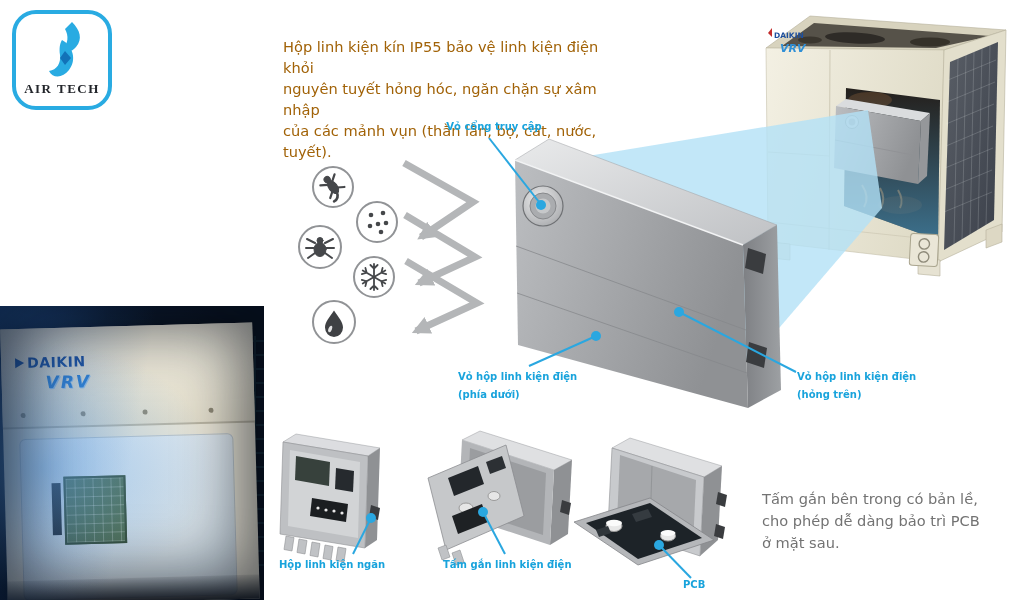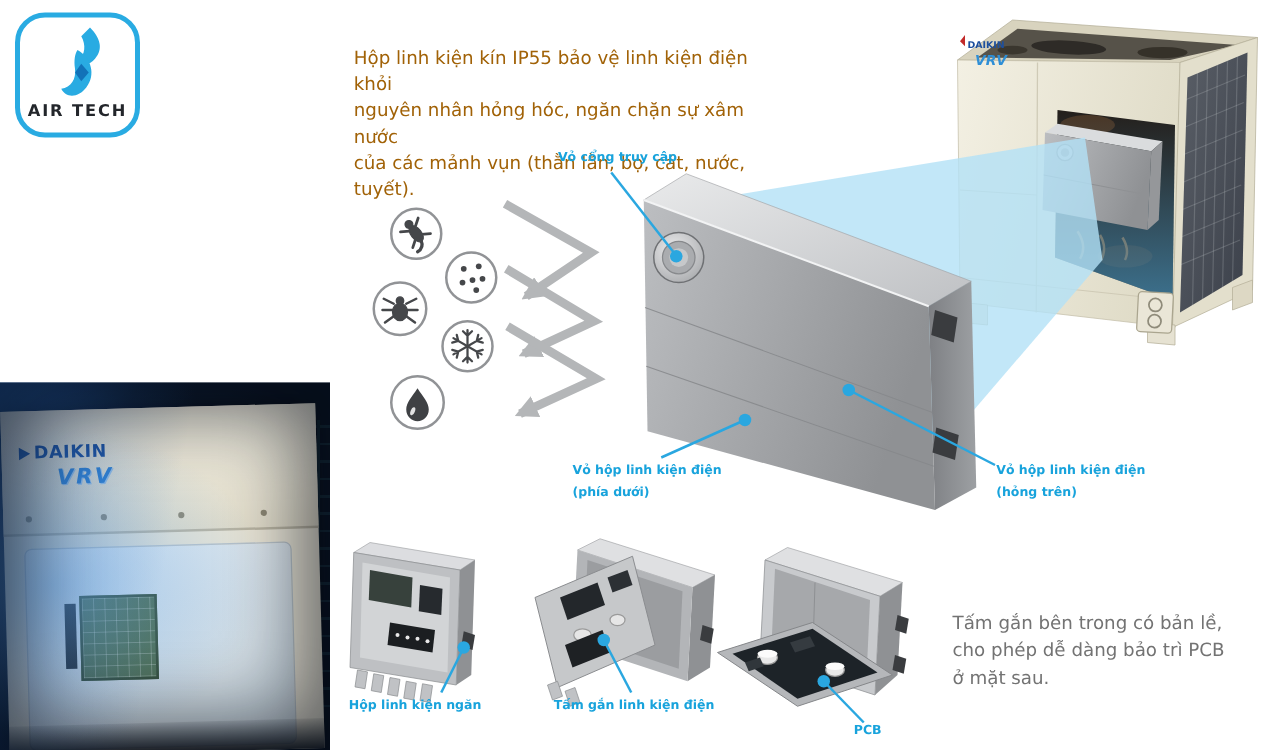--- a/index.html
+++ b/index.html
@@ -6,21 +6,21 @@
   .stage{position:relative;width:1024px;height:600px;overflow:hidden;background:#fff;
          font-family:"DejaVu Sans","Liberation Sans",sans-serif;}
   .abs{position:absolute;}
   svg text{font-family:"DejaVu Sans","Liberation Sans",sans-serif;}
 
   
   .logo-card{left:12px;top:10px;width:100px;height:100px;border:4px solid #29abe2;
              border-radius:24px;background:#fff;box-sizing:border-box;}
   .logo-flame{position:absolute;left:22px;top:4px;}
   .logo-text{position:absolute;left:0;right:0;bottom:9px;text-align:center;
-             font-size:13px;font-weight:bold;color:#23262b;letter-spacing:1.5px;}
+             font-size:13px;font-weight:bold;color:#23262b;letter-spacing:1.5px;font-family:Liberation Serif, serif;}
 
   
   .intro{left:283px;top:36px;width:340px;color:#a16207;font-size:14.6px;line-height:21px;}
   .note{left:762px;top:488px;width:250px;color:#737373;font-size:14.6px;line-height:22px;}
 
   
   .callout{color:#18a3dc;font-weight:bold;font-size:10px;line-height:18px;}
   .lbl-port{left:414px;top:118px;width:160px;text-align:center;}
   .lbl-lower{left:458px;top:368px;width:180px;}
   .lbl-upper{left:797px;top:368px;width:180px;}
@@ -318,21 +318,21 @@
     <svg class="logo-flame" width="56" height="66" viewBox="0 0 56 66">
       <path d="M34,4 C42,12 45,21 38,29 C34,34 28,35 25,30 C30,26 31,18 27,11 Z" fill="#29abe2"></path>
       <path d="M24,22 C35,28 39,42 31,52 C25,60 15,61 11,53 C19,52 23,45 22,37 C21,30 22,25 24,22 Z" fill="#29abe2"></path>
       <path d="M27,33 L33,40 L27,47 L22,40 Z" fill="#1272b8"></path>
     </svg>
     <div class="logo-text">AIR TECH</div>
   </div>
 
   <div class="abs intro">
     <div>Hộp linh kiện kín IP55 bảo vệ linh kiện điện khỏi</div>
-    <div>nguyên nhân hỏng hóc, ngăn chặn sự xâm nước</div>
+    <div>nguyên tuyết hỏng hóc, ngăn chặn sự xâm nhập</div>
     <div>của các mảnh vụn (thằn lằn, bọ, cát, nước, tuyết).</div>
   </div>
 
   <div class="abs callout lbl-port">Vỏ cổng truy cập</div>
 
   <div class="abs callout lbl-lower">
     <div>Vỏ hộp linh kiện điện</div>
     <div>(phía dưới)</div>
   </div>
 

